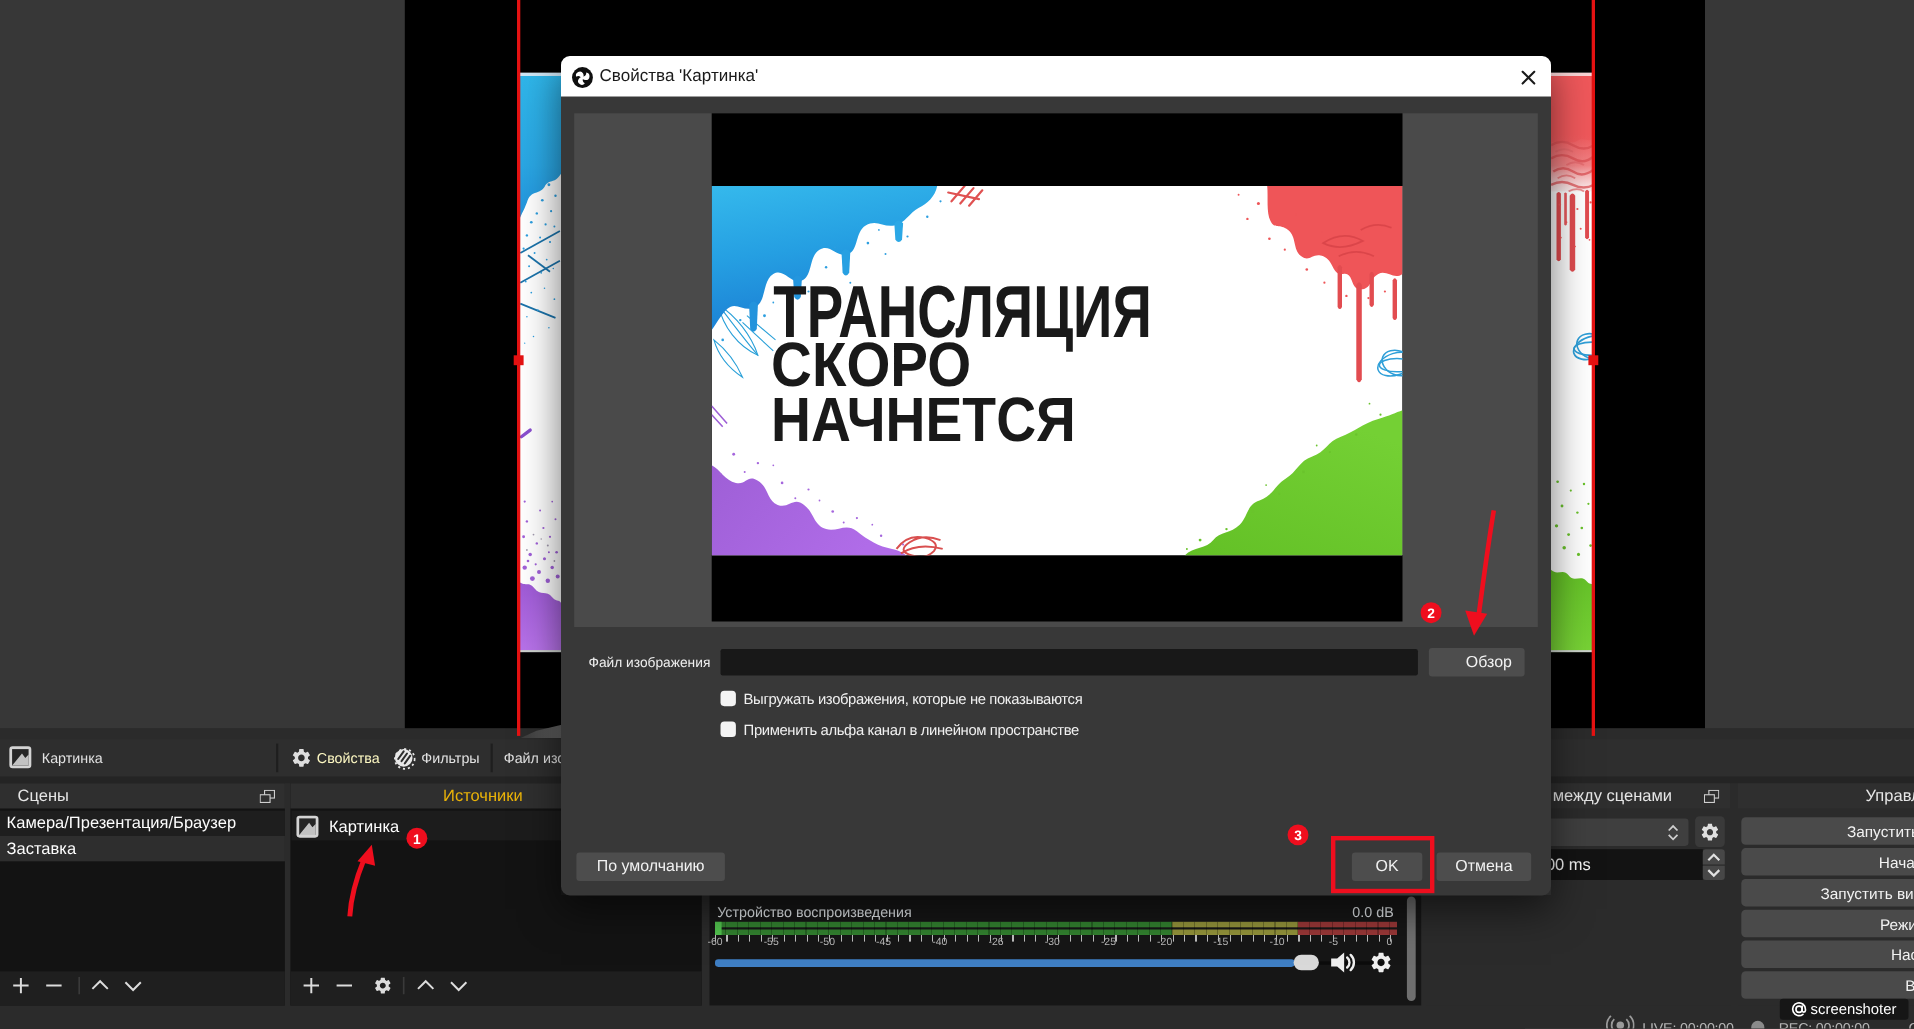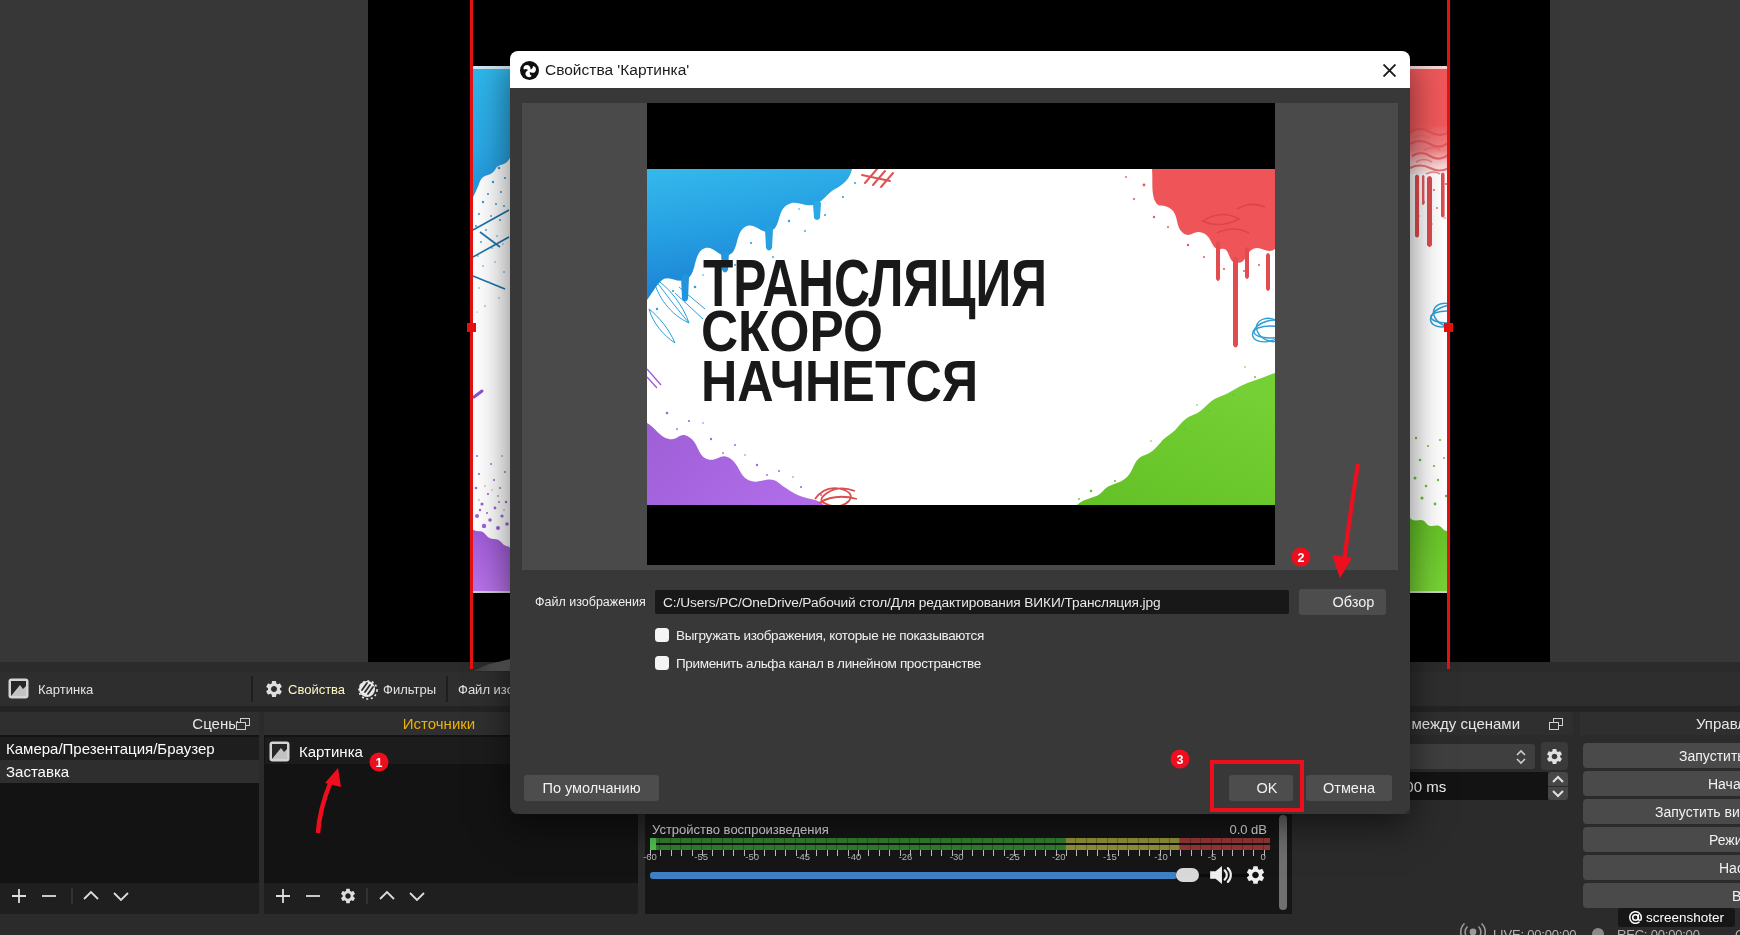--- a/index.html
+++ b/index.html
@@ -195,21 +195,21 @@
     <circle cx="11" cy="11" r="9" fill="none" stroke="#e8e8e8" stroke-width="1.6" stroke-dasharray="2 2.6"></circle>
   </svg>
   <div class="abs txt" style="left:383px;top:682px;font-size:13px;color:#e2e2e2;">Фильтры</div>
   <div class="abs" style="left:446px;top:676px;width:2px;height:26px;background:#1e1e1e;"></div>
   <div class="abs txt" style="left:458px;top:682px;font-size:13px;color:#e2e2e2;">Файл изображения</div>
 
   <div class="abs" style="left:0;top:706px;width:1740px;height:6px;background:#242424;"></div>
 
   <div class="abs" style="left:0;top:712px;width:259px;height:202px;background:#131313;">
     <div class="abs" style="left:0;top:0;width:259px;height:23px;background:#2f2f2f;"></div>
-    <div class="abs txt" style="left:4px;top:3px;width:235px;text-align:right;font-size:15px;color:#e6e6e6;">Сцены</div>
+    <div class="abs txt" style="left:16px;top:3px;width:235px;text-align:left;font-size:15px;color:#e6e6e6;">Сцены</div>
     <svg class="abs" style="left:236px;top:6px;" width="14" height="12" viewBox="0 0 14 12">
       <rect x="4.5" y="0.5" width="9" height="7" fill="none" stroke="#cfcfcf"></rect>
       <rect x="0.5" y="4.5" width="9" height="7" fill="#2f2f2f" stroke="#cfcfcf"></rect>
     </svg>
     <div class="abs" style="left:0;top:25px;width:259px;height:23px;background:#1e1e1e;"></div>
     <div class="abs txt" style="left:6px;top:28px;font-size:15px;color:#fdfdfd;">Камера/Презентация/Браузер</div>
     <div class="abs" style="left:0;top:48px;width:259px;height:23px;background:#2e2e2e;"></div>
     <div class="abs txt" style="left:6px;top:51px;font-size:15px;color:#fdfdfd;">Заставка</div>
     <div class="abs" style="left:0;top:171px;width:259px;height:31px;background:#1f1f1f;"></div>
     <svg class="abs" style="left:10px;top:176px;" width="130" height="16" viewBox="0 0 130 16">
@@ -265,21 +265,21 @@
     <div class="abs" style="left:5px;top:138px;width:620px;height:6px;
       background:repeating-linear-gradient(90deg,#c0c0c0 0,#c0c0c0 1px,transparent 1px,transparent 10.4px);"></div>
     <div id="dbnums">
         <div class="abs txt" style="left: -7px; top: 139px; width: 24px; text-align: center; font-size: 9.5px; color: rgb(185, 185, 185);">-60</div>
         <div class="abs txt" style="left: 44.1px; top: 139px; width: 24px; text-align: center; font-size: 9.5px; color: rgb(185, 185, 185);">-55</div>
         <div class="abs txt" style="left: 95.2px; top: 139px; width: 24px; text-align: center; font-size: 9.5px; color: rgb(185, 185, 185);">-50</div>
         <div class="abs txt" style="left: 146.3px; top: 139px; width: 24px; text-align: center; font-size: 9.5px; color: rgb(185, 185, 185);">-45</div>
         <div class="abs txt" style="left: 197.4px; top: 139px; width: 24px; text-align: center; font-size: 9.5px; color: rgb(185, 185, 185);">-40</div>
         <div class="abs txt" style="left: 248.5px; top: 139px; width: 24px; text-align: center; font-size: 9.5px; color: rgb(185, 185, 185);">-26</div>
         <div class="abs txt" style="left: 299.6px; top: 139px; width: 24px; text-align: center; font-size: 9.5px; color: rgb(185, 185, 185);">-30</div>
-        <div class="abs txt" style="left: 350.7px; top: 139px; width: 24px; text-align: right; font-size: 9.5px; color: rgb(185, 185, 185);">-25</div>
+        <div class="abs txt" style="left: 350.7px; top: 139px; width: 24px; text-align: center; font-size: 9.5px; color: rgb(185, 185, 185);">-25</div>
         <div class="abs txt" style="left: 401.8px; top: 139px; width: 24px; text-align: center; font-size: 9.5px; color: rgb(185, 185, 185);">-20</div>
         <div class="abs txt" style="left: 452.9px; top: 139px; width: 24px; text-align: center; font-size: 9.5px; color: rgb(185, 185, 185);">-15</div>
         <div class="abs txt" style="left: 504px; top: 139px; width: 24px; text-align: center; font-size: 9.5px; color: rgb(185, 185, 185);">-10</div>
         <div class="abs txt" style="left: 555.1px; top: 139px; width: 24px; text-align: center; font-size: 9.5px; color: rgb(185, 185, 185);">-5</div>
         <div class="abs txt" style="left: 606.2px; top: 139px; width: 24px; text-align: center; font-size: 9.5px; color: rgb(185, 185, 185);">0</div>
       </div>
 
     <div class="abs" style="left:5px;top:160px;width:527px;height:7px;background:#3f7fc4;border-radius:3px;"></div>
     <div class="abs" style="left:532px;top:162px;width:85px;height:3px;background:#0c0c0c;"></div>
     <div class="abs" style="left:531px;top:156px;width:23px;height:14px;background:#d9d9d9;border-radius:7px;"></div>
@@ -515,33 +515,32 @@
 
       <g fill="#191919" font-family="Liberation Sans, sans-serif" font-weight="bold">
         <text x="56" y="137" font-size="67" textLength="344" lengthAdjust="spacingAndGlyphs">ТРАНСЛЯЦИЯ</text>
         <text x="54" y="182" font-size="57" textLength="182" lengthAdjust="spacingAndGlyphs">СКОРО</text>
         <text x="54" y="232" font-size="57" textLength="277" lengthAdjust="spacingAndGlyphs">НАЧНЕТСЯ</text>
       </g>
     </svg>
 
     <div class="abs txt" style="left:25px;top:544px;font-size:12.5px;color:#efefef;">Файл изображения</div>
     <div class="abs" style="left:145px;top:539px;width:634px;height:24px;background:#181818;border-radius:2px;"></div>
-    <div class="abs txt" style="left:153px;top:544px;font-size:13.7px;letter-spacing:-0.1px;color:#e8e8e8;">C:/Users/PC/OneDrive/Рабочий стол/Для редактирования ВИКИ/Трансляция.jpg</div>
     <div class="abs" style="left:789px;top:538px;width:87px;height:26px;background:#4d4d4d;border-radius:3px;"></div>
     <div class="abs txt" style="left:789px;top:543px;width:109px;text-align:center;font-size:14.5px;color:#f2f2f2;">Обзор</div>
 
     <div class="abs" style="left:145px;top:577px;width:14px;height:14px;background:#f4f4f4;border-radius:3.5px;"></div>
     <div class="abs txt" style="left:166px;top:577px;font-size:13.5px;letter-spacing:-0.35px;color:#f0f0f0;">Выгружать изображения, которые не показываются</div>
     <div class="abs" style="left:145px;top:605px;width:14px;height:14px;background:#f4f4f4;border-radius:3.5px;"></div>
     <div class="abs txt" style="left:166px;top:605px;font-size:13.5px;letter-spacing:-0.35px;color:#f0f0f0;">Применить альфа канал в линейном пространстве</div>
 
     <div class="abs" style="left:14px;top:724px;width:135px;height:26px;background:#4d4d4d;border-radius:3px;"></div>
     <div class="abs txt" style="left:14px;top:729px;width:135px;text-align:center;font-size:14.5px;color:#f2f2f2;">По умолчанию</div>
     <div class="abs" style="left:719px;top:724px;width:64px;height:26px;background:#4d4d4d;border-radius:3px;"></div>
-    <div class="abs txt" style="left:719px;top:729px;width:76px;text-align:center;font-size:14.5px;color:#f2f2f2;">OK</div>
+    <div class="abs txt" style="left:719px;top:729px;width:64px;text-align:center;font-size:14.5px;color:#f2f2f2;">OK</div>
     <div class="abs" style="left:796px;top:724px;width:86px;height:26px;background:#4d4d4d;border-radius:3px;"></div>
     <div class="abs txt" style="left:796px;top:729px;width:86px;text-align:center;font-size:14.5px;color:#f2f2f2;">Отмена</div>
   </div>
 
   <svg class="abs" style="left:0;top:0;pointer-events:none;" width="1740" height="935" viewBox="0 0 1740 935">
     <g>
       <path d="M318 833 C319 816 324 798 331 781" fill="none" stroke="#ef0e1e" stroke-width="4.5"></path>
       <path d="M338 768 L325 783 L341 787 Z" fill="#ef0e1e"></path>
       <circle cx="379" cy="762" r="9.5" fill="#ef0e1e"></circle>
       <text x="379" y="767" font-size="12.5" font-weight="bold" fill="#fff" text-anchor="middle" font-family="Liberation Sans, sans-serif">1</text>

